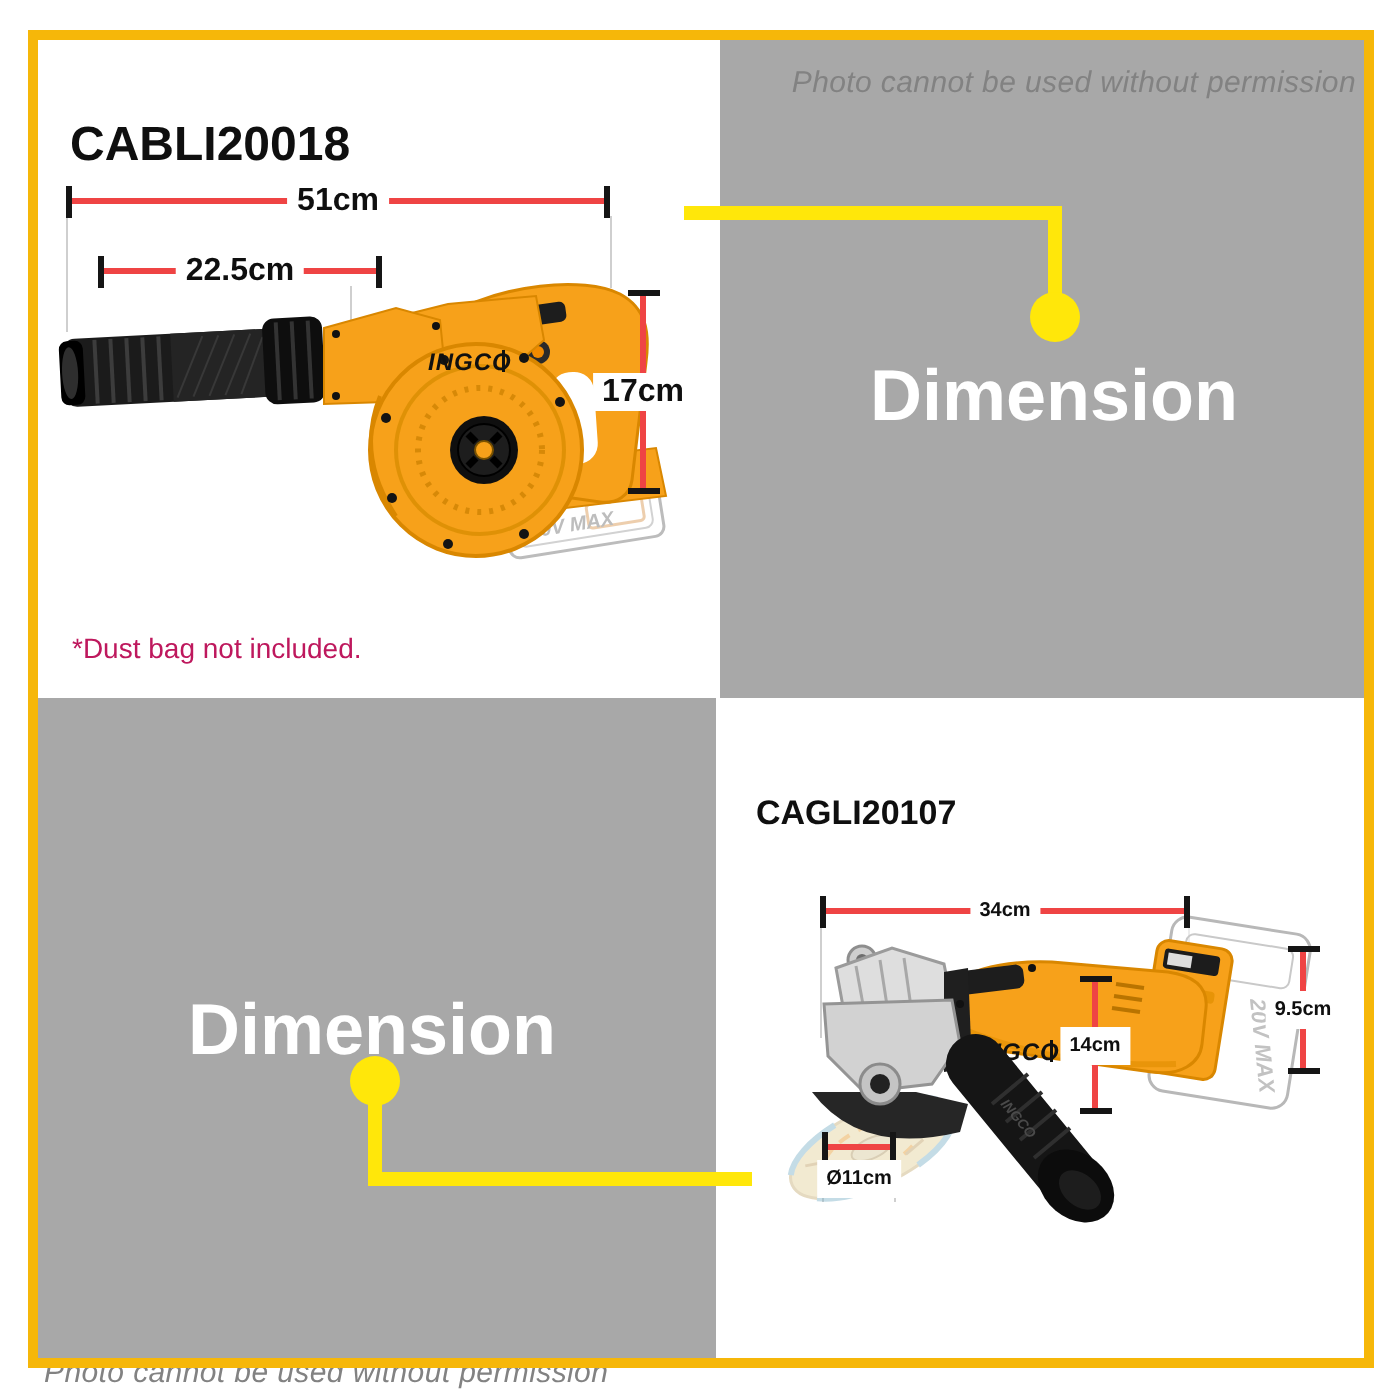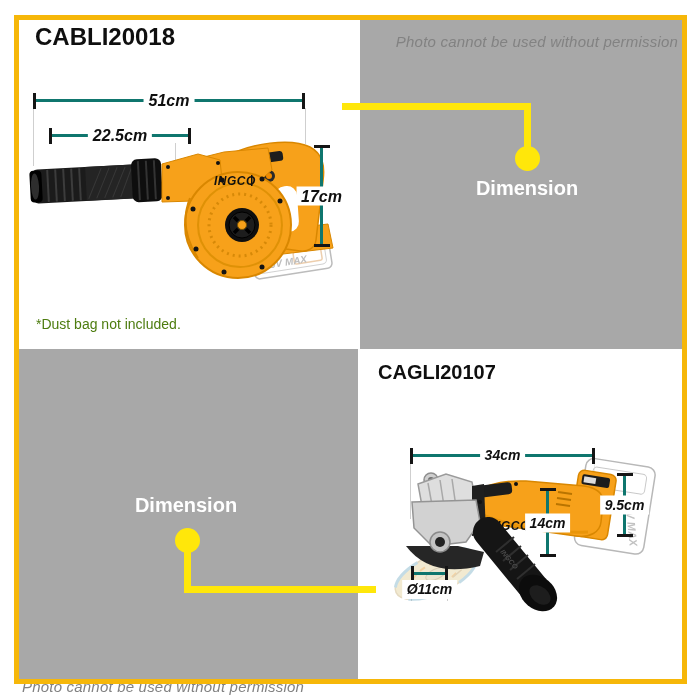--- a/index.html
+++ b/index.html
@@ -20,44 +20,44 @@
   .wm{
     position:absolute;font-style:italic;font-size:15px;color:#828282;
     z-index:6;white-space:nowrap;letter-spacing:.2px;margin-top:12px;
   }
   .wm-tr{top:21px;right:22px;}
   .wm-bl{top:666px;left:22px;}
   
   .cl{position:absolute;background:#ffe70a;z-index:10;}
   .cl-dot{border-radius:50%;width:25px;height:25px;}
   .cl-label{
-    position:absolute;z-index:10;color:#ffffff;font-weight:bold;font-size:20px;
+    position:absolute;z-index:10;color:#ffffff;font-weight:bold;font-size:36px;
     transform:translateX(-50%);white-space:nowrap;
   }
   
-  .code-title{position:absolute;font-weight:bold;color:#0f0f0f;z-index:6;white-space:nowrap;}
+  .code-title{position:absolute;font-weight:bold;color:#0f0f0f;z-index:6;white-space:nowrap;margin-top:36px;}
   .title-blower{left:35px;top:23px;font-size:24px;}
-  .title-grinder{left:378px;top:361px;font-size:20px;}
-  .note{position:absolute;left:36px;top:316px;font-size:14px;color:#4d7c0f;z-index:6;white-space:nowrap;}
-  
-  .dim{position:absolute;background:#0f766e;z-index:8;font-style:italic;}
+  .title-grinder{left:378px;top:361px;font-size:17px;}
+  .note{position:absolute;left:36px;top:316px;font-size:14px;color:#be185d;z-index:6;white-space:nowrap;}
+  
+  .dim{position:absolute;background:#ef4444;z-index:8;}
   .dim-h{height:3px;}
   .dim-v{width:3px;}
   .dim .t{position:absolute;background:#151515;}
   .dim-h .t{width:3px;height:16px;top:-6.5px;}
   .dim-h .t.l{left:0;} .dim-h .t.r{right:0;}
   .dim-v .t{width:16px;height:3px;left:-6.5px;}
   .dim-v .t.tt{top:0;} .dim-v .t.tb{bottom:0;}
   .dim-label{
     position:absolute;background:#ffffff;font-weight:bold;font-size:16px;color:#0f0f0f;
     white-space:nowrap;padding:0 5px;line-height:19px;
   }
   .dim-h .dim-label{left:50%;top:-8px;transform:translateX(-50%);}
   .dim-v .dim-label{left:50%;top:50%;transform:translate(-50%,-50%);}
-  .dim-label.sm{font-size:14px;}
+  .dim-label.sm{font-size:10px;}
   .dim-h .dim-label.below{top:8px;transform:translateX(-50%);}
   
   .ext{position:absolute;width:1px;background:#cfcfcf;z-index:4;}
   .prod{position:absolute;z-index:5;}
 </style>
 </head>
 <body>
 
 <div id="stage">
 
@@ -271,21 +271,21 @@
     </g>
     <circle cx="92" cy="52" r="2" fill="#111"></circle>
       <circle cx="128" cy="34" r="2" fill="#111"></circle>
   </svg>
 
   <div class="dim dim-h" style="left:410px;top:454px;width:185px;">
     <i class="t l"></i>
       <i class="t r"></i>
     <span class="dim-label sm">34cm</span>
   </div>
-  <div class="dim dim-v" style="left:623px;top:473px;height:64px;text-align:right;">
+  <div class="dim dim-v" style="left:650px;top:473px;height:64px;text-align:right;">
     <i class="t tt"></i>
       <i class="t tb"></i>
     <span class="dim-label sm">9.5cm</span>
   </div>
   <div class="dim dim-v" style="left:546px;top:488px;height:69px;">
     <i class="t tt"></i>
       <i class="t tb"></i>
     <span class="dim-label sm">14cm</span>
   </div>
   <div class="dim dim-h" style="left:411px;top:572px;width:37px;">

